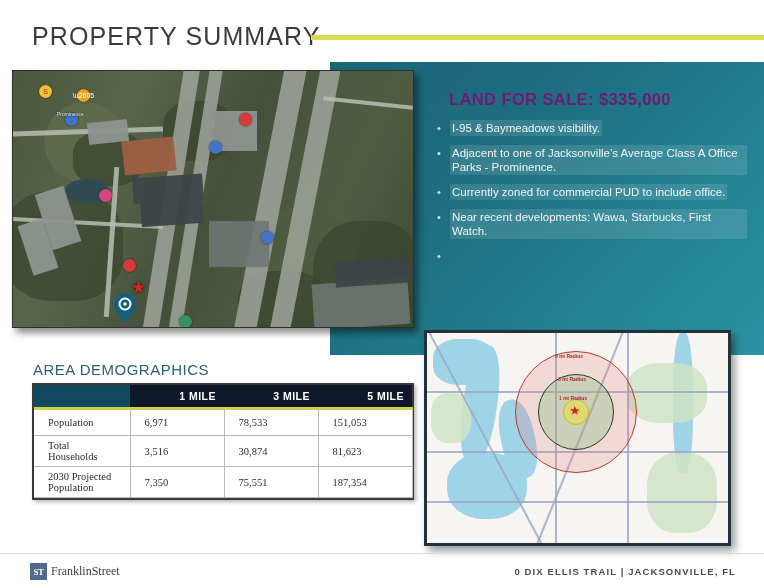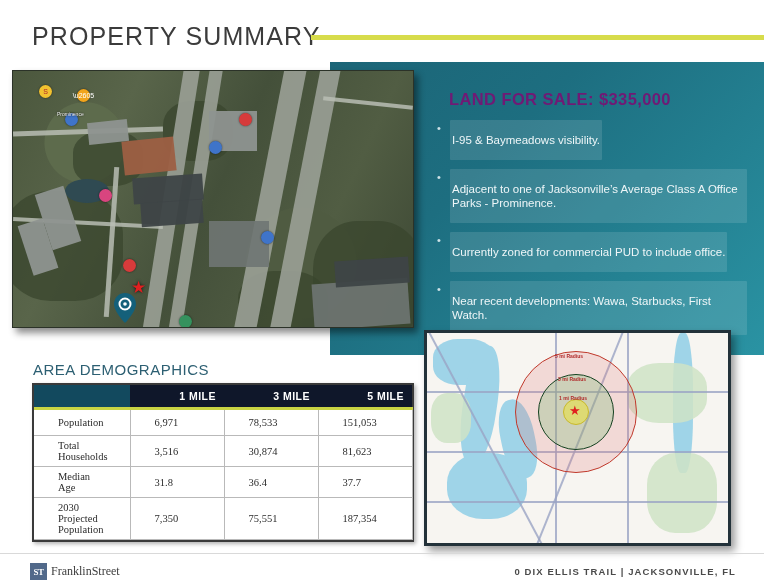--- a/index.html
+++ b/index.html
@@ -38,21 +38,21 @@
   .bullet{
     display:flex;align-items:flex-start;margin-bottom:9px;
   }
   .bullet .dot{
     color:#cfe3e8;font-size:11px;line-height:14px;
     width:13px;flex:0 0 13px;text-align:left;padding-top:1px;
   }
   .bullet .btxt{
     color:#eef6f8;font-size:11.5px;line-height:14px;
     background:rgba(255,255,255,0.12);
-    padding:13px 2px;border-radius:1px;
+    padding:1px 2px;border-radius:1px;
   }
 
   
   .aerial{
     position:absolute;left:12px;top:70px;width:400px;height:256px;
     box-shadow:4px 5px 7px rgba(0,0,0,.45);
     overflow:hidden;background:#3f4a38;
     border:1px solid #2b3228;
   }
   .aerial .ground{
@@ -113,21 +113,21 @@
     box-shadow:2px 2px 4px rgba(0,0,0,.3);
   }
   table{border-collapse:collapse;width:100%;table-layout:fixed;}
   thead th{
     background:#0f172a;color:#ffffff;font-size:10.5px;font-weight:bold;
     letter-spacing:.5px;text-align:right;padding:5px 8px 5px 5px;
     border-bottom:3px solid #c9d443;
   }
   thead th.blank{background:#12495e;}
   tbody td{
-    font-size:10.5px;color:#2b2b2b;padding:4px 24px;
+    font-size:10.5px;color:#2b2b2b;padding:4px 14px;
     border:1px solid #b9b9b9;height:17px;vertical-align:middle;
     font-family:"Liberation Serif", serif;
   }
   tbody td.lbl{border-left:none;}
   .c0{width:96px;}.c1{width:94px;}.c2{width:94px;}.c3{width:94px;}
 
   
   .radius-map{
     position:absolute;left:424px;top:330px;width:301px;height:210px;
     border:3px solid #23323a;background:#f4f2ee;
@@ -288,26 +288,20 @@
           <td>78,533</td>
           <td>151,053</td>
         </tr>
         <tr>
           <td class="lbl">Total Households</td>
           <td>3,516</td>
           <td>30,874</td>
           <td>81,623</td>
         </tr>
         <tr>
-          <td class="lbl">Median Age</td>
-          <td>31.8</td>
-          <td>36.4</td>
-          <td>37.7</td>
-        </tr>
-        <tr>
           <td class="lbl">2030 Projected Population</td>
           <td>7,350</td>
           <td>75,551</td>
           <td>187,354</td>
         </tr>
       </tbody>
     </table>
   </div>
 
   <div class="radius-map">

